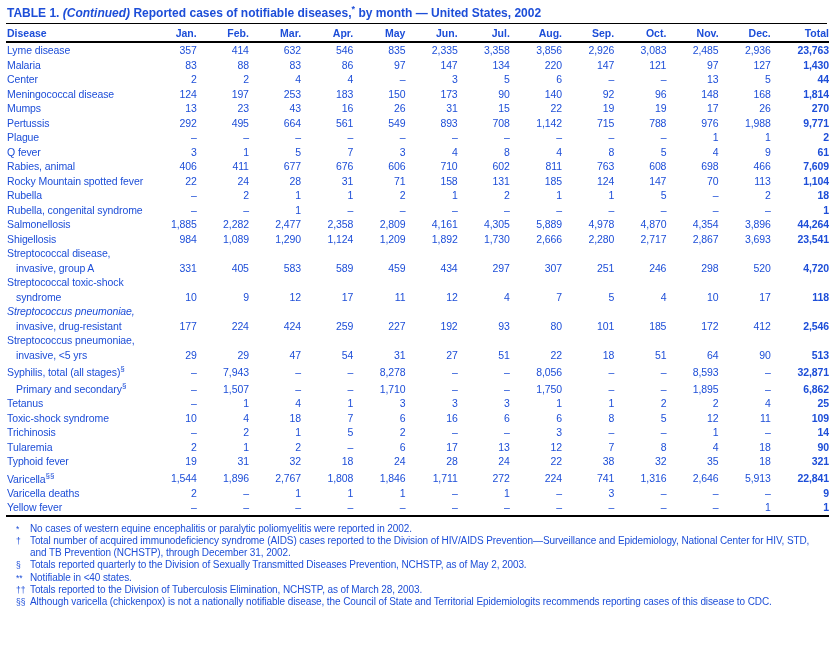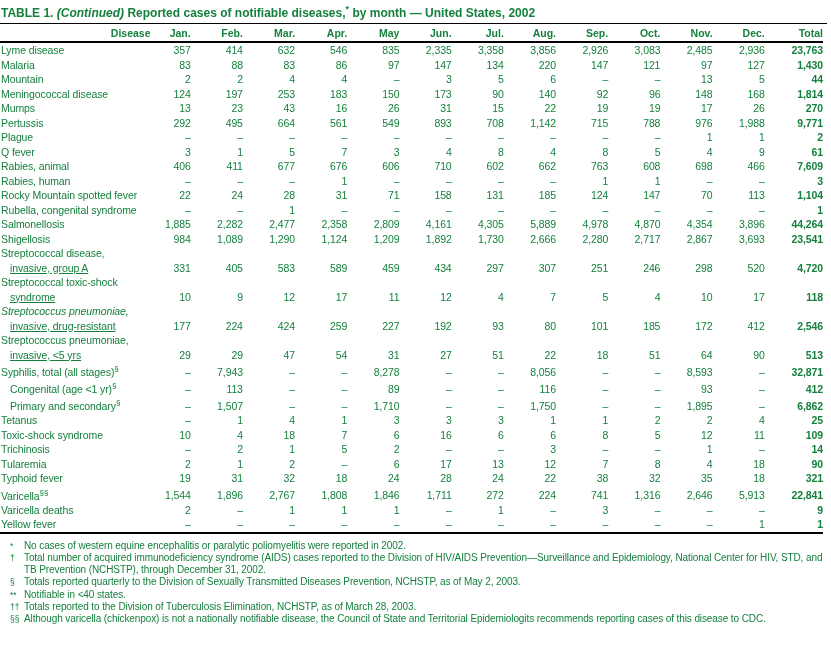--- a/index.html
+++ b/index.html
@@ -1,20 +1,20 @@
 <!DOCTYPE html>
 <html><head>
 <meta charset="utf-8">
 <style>
   html,body { margin:0; padding:0; background:#fff; }
   .page {
     width:831px; height:672px; box-sizing:border-box;
-    background:#fff; color:#15803d;
+    background:#fff; color:#1d4ed8;
     font-family:"Liberation Sans", sans-serif;
-    padding:3px 4px 0 0;
+    padding:3px 4px 0 6px;
     overflow:hidden;
   }
   .title {
     font-size:12px; font-weight:bold;
     padding:1px 0 3px 1px;
     border-bottom:1.5px solid #000;
     white-space:nowrap;
   }
   .title .it { font-style:italic; }
   .title sup { font-size:9px; }
@@ -24,29 +24,29 @@
   }
   col.c-label { width:150px; }
   col.c-jan { width:40px; }
   col.c-m { width:52px; }
   col.c-total { width:58px; }
   thead th {
     font-size:10.5px; font-weight:bold; text-align:right;
     padding:3px 0 2px 0; border-bottom:2.5px solid #000;
     white-space:nowrap;
   }
-  thead th.disease { text-align:right; padding-left:1px;margin-left:44px; }
+  thead th.disease { text-align:left; padding-left:1px;margin-left:44px; }
   tbody td {
     font-size:10.5px; line-height:14.5px; text-align:right;
     vertical-align:bottom; padding:0; white-space:nowrap;
     letter-spacing:-0.1px;
   }
   tbody td.label { text-align:left; padding-left:1px; }
   tbody td.label.indent { padding-left:10px; }
-  tbody td.label .line2 { padding-left:9px;text-decoration:underline; }
+  tbody td.label .line2 { padding-left:9px; }
   tbody td.label .it { font-style:italic; }
   tbody td.label sup { font-size:8px; }
   tbody td.total { font-weight:bold; }
   .footnotes { padding:6px 0 0 2px; }
   .fn {
     font-size:10px; line-height:12.3px;
     padding-left:14px; text-indent:0;
     letter-spacing:-0.1px;
     margin-left:8px;
   }
@@ -129,21 +129,21 @@
           <td>147</td>
           <td>134</td>
           <td>220</td>
           <td>147</td>
           <td>121</td>
           <td>97</td>
           <td>127</td>
           <td class="total">1,430</td>
         </tr>
         <tr>
-          <td class="label">Mountain</td>
+          <td class="label">Center</td>
           <td>2</td>
           <td>2</td>
           <td>4</td>
           <td>4</td>
           <td>–</td>
           <td>3</td>
           <td>5</td>
           <td>6</td>
           <td>–</td>
           <td>–</td>
@@ -233,58 +233,58 @@
         </tr>
         <tr>
           <td class="label">Rabies, animal</td>
           <td>406</td>
           <td>411</td>
           <td>677</td>
           <td>676</td>
           <td>606</td>
           <td>710</td>
           <td>602</td>
-          <td>662</td>
+          <td>811</td>
           <td>763</td>
           <td>608</td>
           <td>698</td>
           <td>466</td>
           <td class="total">7,609</td>
-        </tr>
-        <tr>
-          <td class="label">Rabies, human</td>
-          <td>–</td>
-          <td>–</td>
-          <td>–</td>
-          <td>1</td>
-          <td>–</td>
-          <td>–</td>
-          <td>–</td>
-          <td>–</td>
-          <td>1</td>
-          <td>1</td>
-          <td>–</td>
-          <td>–</td>
-          <td class="total">3</td>
         </tr>
         <tr>
           <td class="label">Rocky Mountain spotted fever</td>
           <td>22</td>
           <td>24</td>
           <td>28</td>
           <td>31</td>
           <td>71</td>
           <td>158</td>
           <td>131</td>
           <td>185</td>
           <td>124</td>
           <td>147</td>
           <td>70</td>
           <td>113</td>
           <td class="total">1,104</td>
+        </tr>
+        <tr>
+          <td class="label">Rubella</td>
+          <td>–</td>
+          <td>2</td>
+          <td>1</td>
+          <td>1</td>
+          <td>2</td>
+          <td>1</td>
+          <td>2</td>
+          <td>1</td>
+          <td>1</td>
+          <td>5</td>
+          <td>–</td>
+          <td>2</td>
+          <td class="total">18</td>
         </tr>
         <tr>
           <td class="label">Rubella, congenital syndrome</td>
           <td>–</td>
           <td>–</td>
           <td>1</td>
           <td>–</td>
           <td>–</td>
           <td>–</td>
           <td>–</td>
@@ -413,36 +413,20 @@
           <td>–</td>
           <td>–</td>
           <td>8,056</td>
           <td>–</td>
           <td>–</td>
           <td>8,593</td>
           <td>–</td>
           <td class="total">32,871</td>
         </tr>
         <tr>
-          <td class="label indent">Congenital (age &lt;1 yr)<sup>§</sup></td>
-          <td>–</td>
-          <td>113</td>
-          <td>–</td>
-          <td>–</td>
-          <td>89</td>
-          <td>–</td>
-          <td>–</td>
-          <td>116</td>
-          <td>–</td>
-          <td>–</td>
-          <td>93</td>
-          <td>–</td>
-          <td class="total">412</td>
-        </tr>
-        <tr>
           <td class="label indent">Primary and secondary<sup>§</sup></td>
           <td>–</td>
           <td>1,507</td>
           <td>–</td>
           <td>–</td>
           <td>1,710</td>
           <td>–</td>
           <td>–</td>
           <td>1,750</td>
           <td>–</td>

